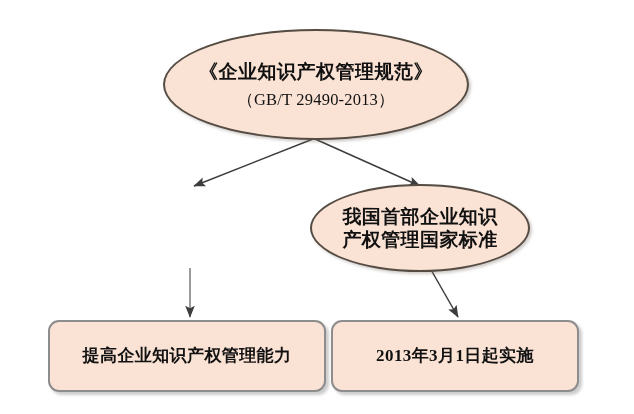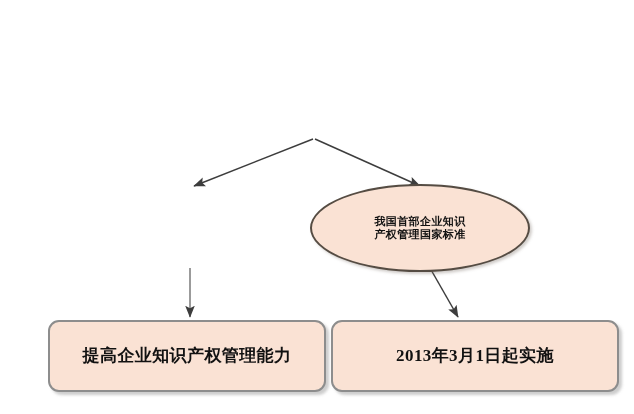--- a/index.html
+++ b/index.html
@@ -79,35 +79,35 @@
     height: 83px;
   }
   #node-core-purpose .node-label { font-size: 17.5px; }
 
   #node-first-standard {
     left: 310px;
     top: 184px;
     width: 220px;
     height: 88px;
   }
-  #node-first-standard .node-label { font-size: 11px; }
+  #node-first-standard .node-label { font-size: 19px; }
 
   
   #node-capability {
     left: 48px;
     top: 320px;
     width: 278px;
     height: 72px;
   }
   #node-capability .node-label { font-size: 17px; }
 
   #node-effective-date {
     left: 331px;
     top: 320px;
-    width: 288px;
+    width: 248px;
     height: 72px;
   }
   #node-effective-date .node-label { font-size: 17px; }
 </style>
 </head>
 <body>
 
 <div id="diagram-canvas">
 
   <svg id="connector-layer" viewBox="0 0 634 414" width="634" height="414">
@@ -122,20 +122,24 @@
 
     <line x1="313" y1="139" x2="194" y2="186" stroke="#3d3d3d" stroke-width="1.5" marker-end="url(#arrowhead-dark)"></line>
 
     <line x1="315" y1="139" x2="420" y2="186" stroke="#3d3d3d" stroke-width="1.5" marker-end="url(#arrowhead-dark)"></line>
 
     <line x1="190" y1="268" x2="190" y2="317" stroke="#7a7a7a" stroke-width="1.5" marker-end="url(#arrowhead-gray)"></line>
 
     <line x1="430" y1="268" x2="458" y2="317" stroke="#3d3d3d" stroke-width="1.5" marker-end="url(#arrowhead-dark)"></line>
   </svg>
 
+  <div class="node node-ellipse" id="node-standard">
+    <span class="title-line">《企业知识产权管理规范》</span>
+    <span class="code-line">（GB/T 29490-2013）</span>
+  </div>
 
 
   <div class="node node-ellipse" id="node-first-standard">
     <span class="node-label">我国首部企业知识
 产权管理国家标准</span>
   </div>
 
   <div class="node node-box" id="node-capability">
     <span class="node-label">提高企业知识产权管理能力</span>
   </div>

